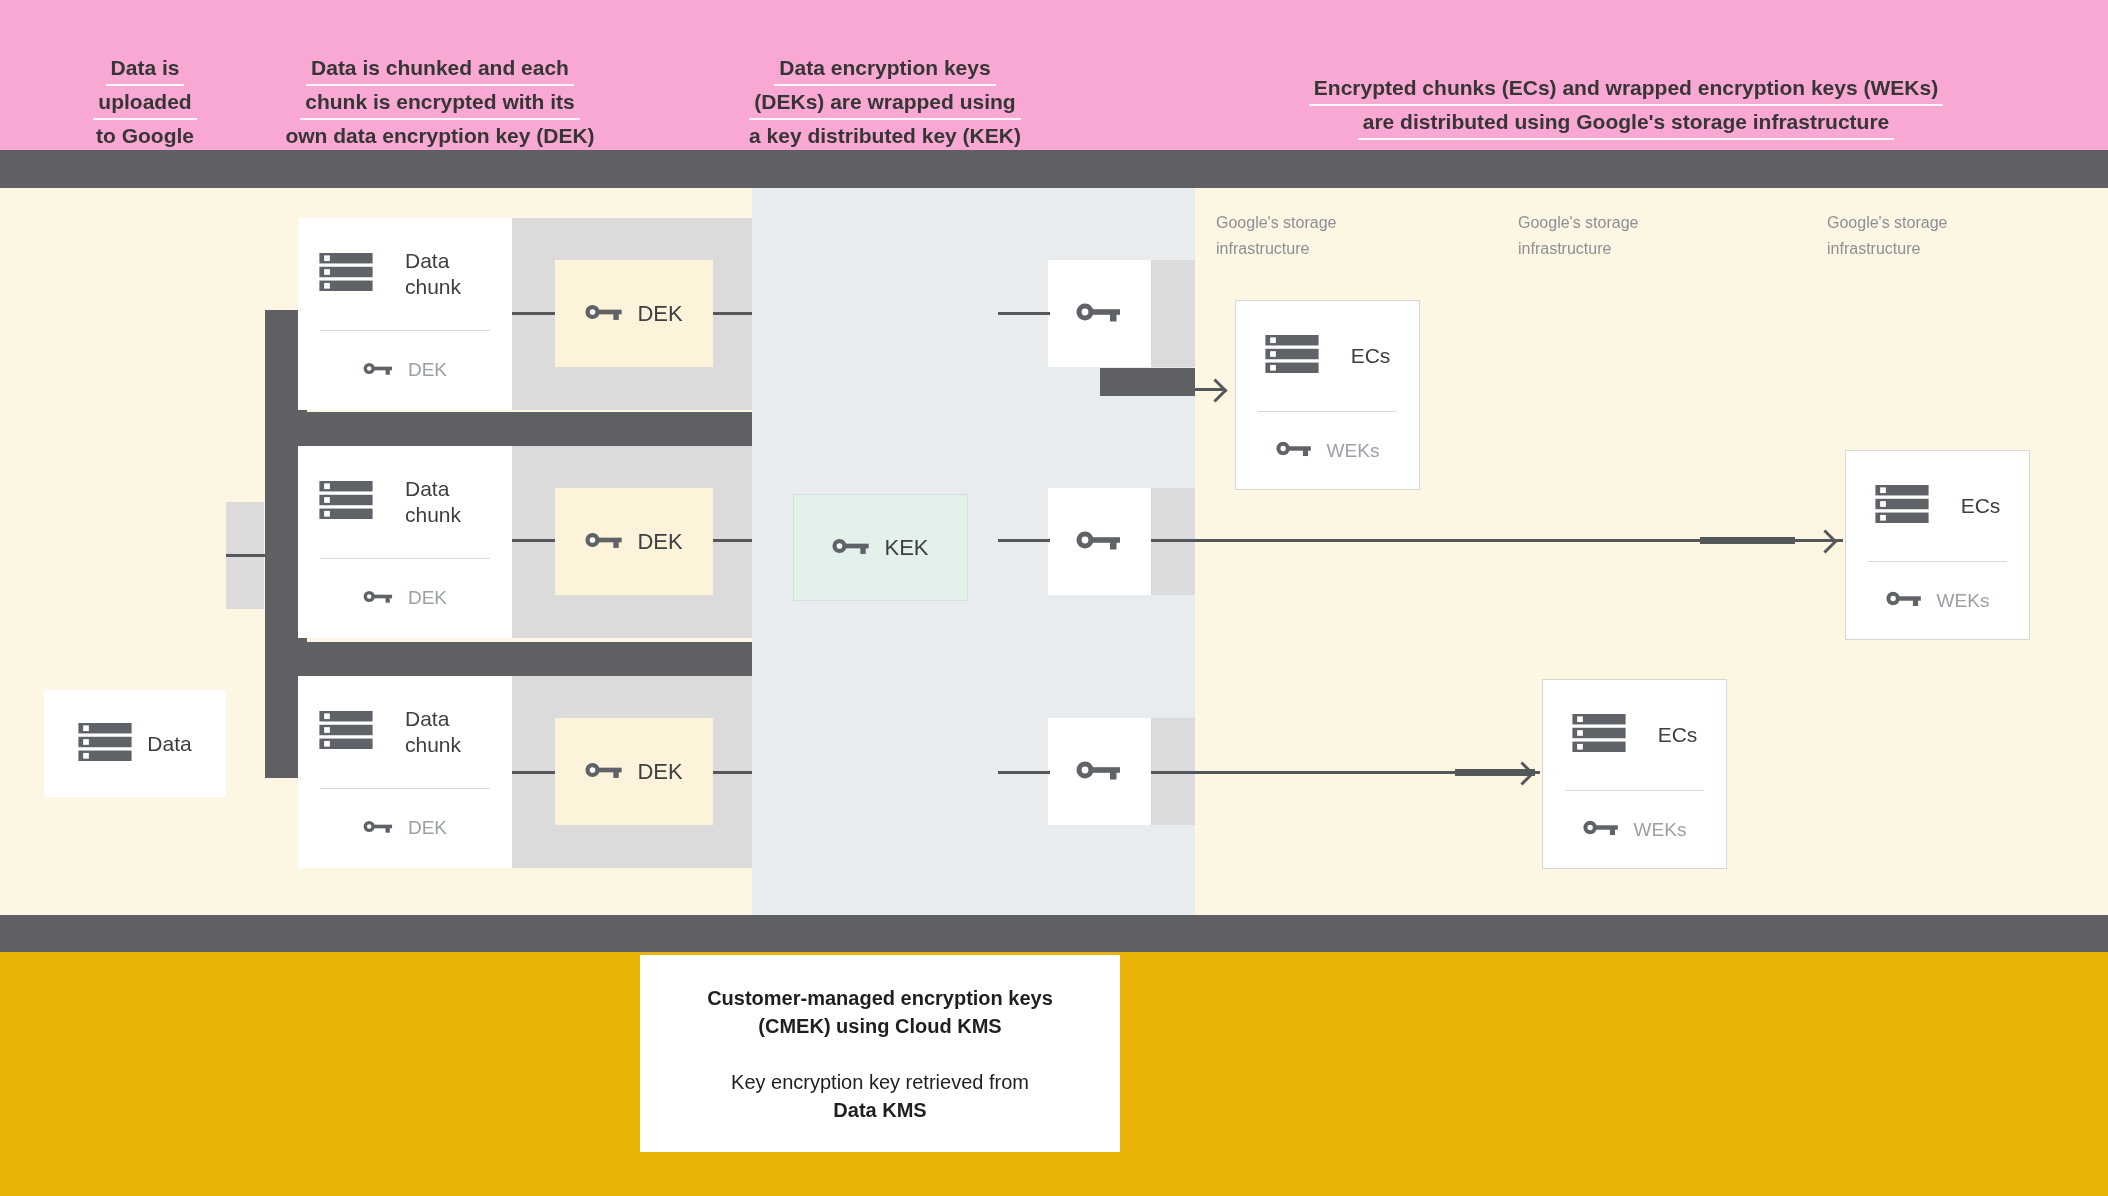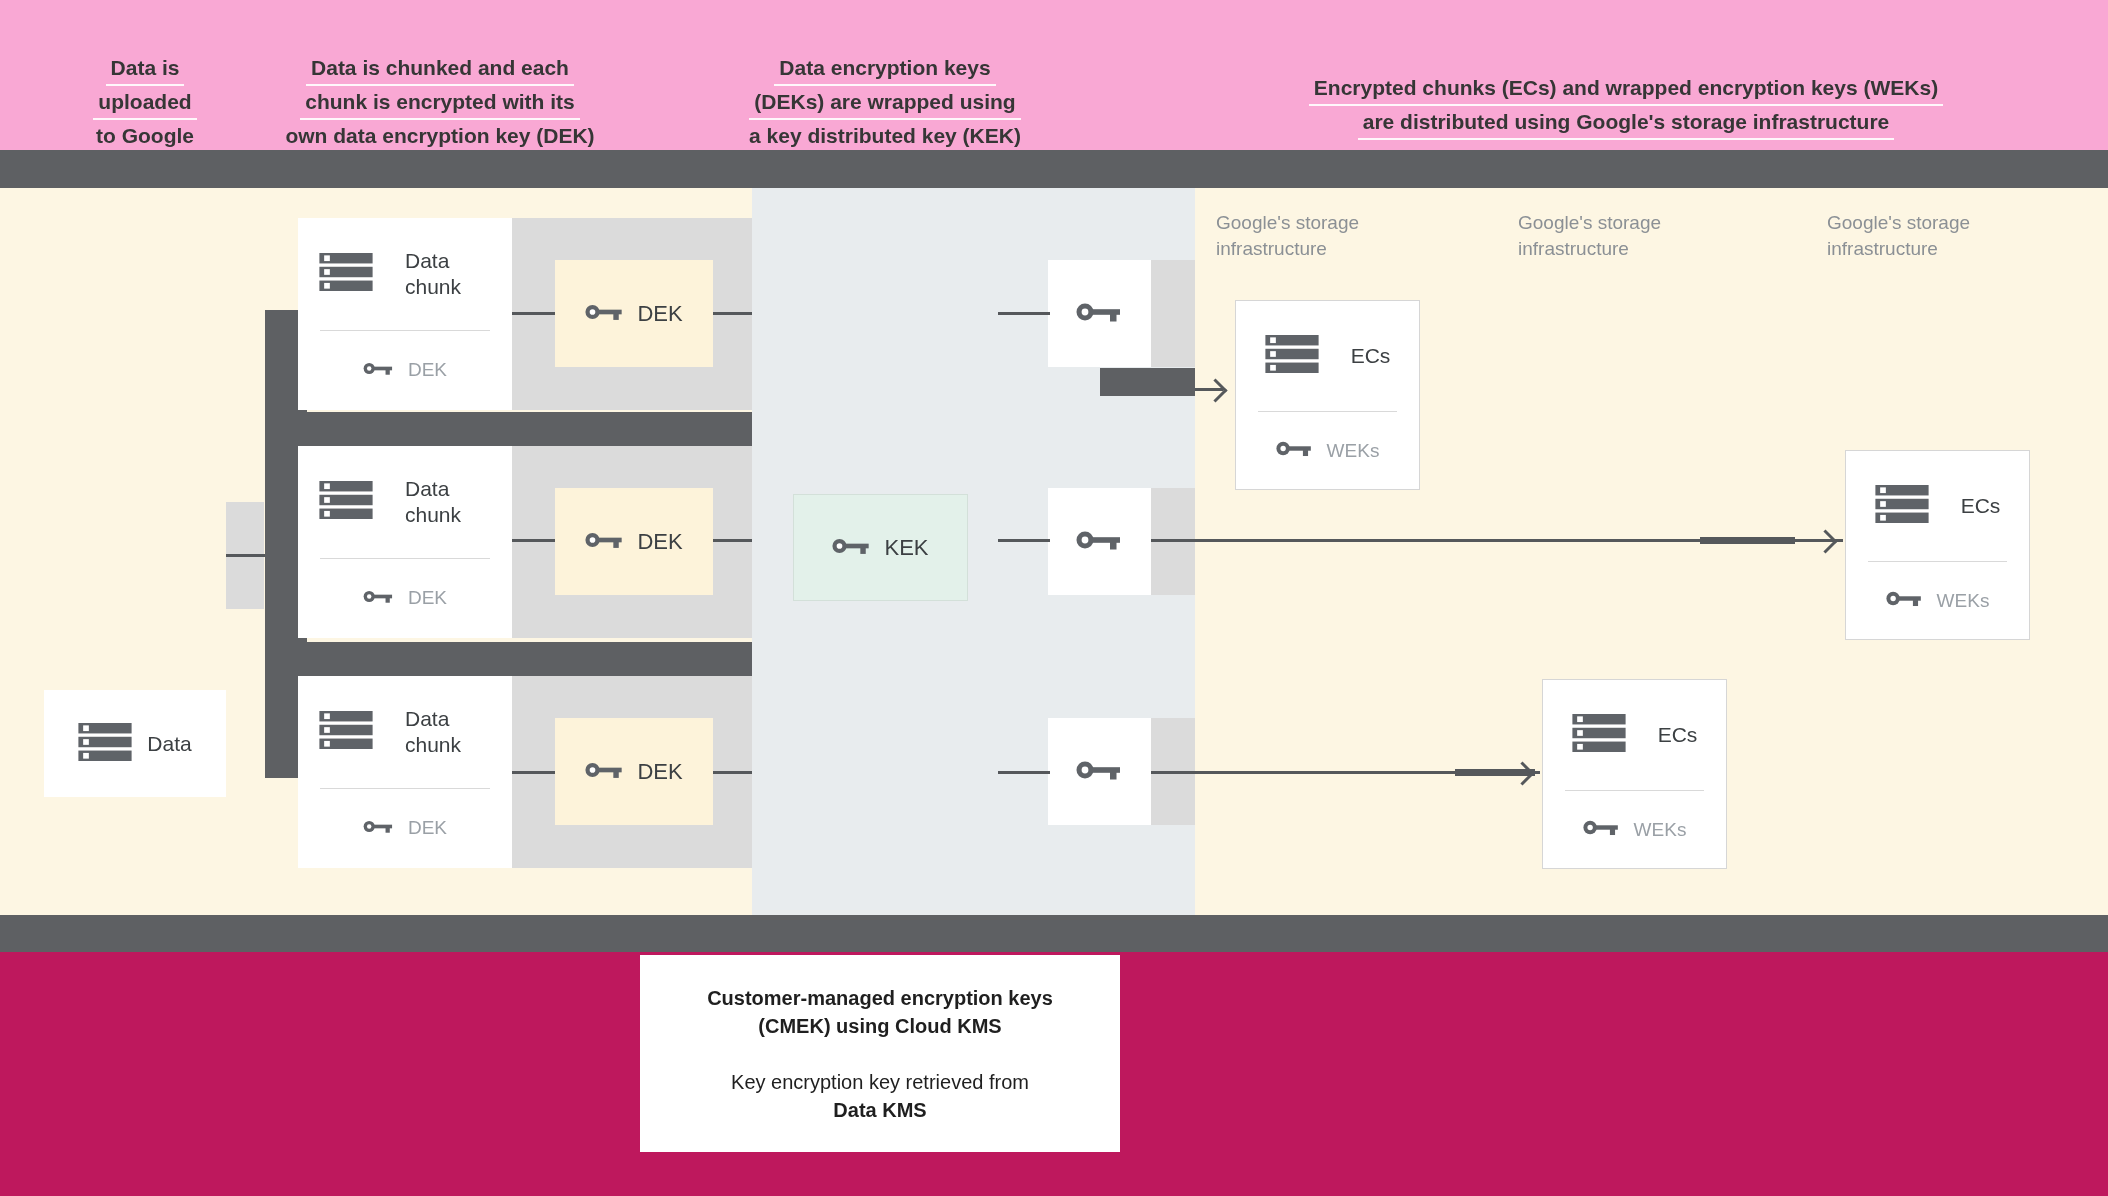--- a/index.html
+++ b/index.html
@@ -40,23 +40,23 @@
   .chunkcard .bot{height:78px;}
   .chunkcard .title{width:86px;}
   .eccard{width:185px;height:190px;border:1px solid #d6d6d6;box-sizing:border-box;}
   .eccard .top{height:110px;}
   .eccard .bot{height:77px;}
   .databox{left:44px;top:502px;width:182px;height:107px;display:flex;align-items:center;justify-content:center;gap:15px;}
   .keybox{width:103px;height:107px;background:#fff;display:flex;align-items:center;justify-content:center;position:absolute;}
   .dekbox{position:absolute;width:158px;height:107px;background:#fdf3da;display:flex;align-items:center;justify-content:center;gap:12px;}
   .kekbox{position:absolute;left:793px;top:306px;width:175px;height:107px;background:#e3f1ea;border:1px solid #d3e0d9;box-sizing:border-box;display:flex;align-items:center;justify-content:center;gap:12px;}
   .boxlabel{color:#3c4043;font-size:22px;}
-  .storagelabel{position:absolute;width:180px;color:#8b9095;font-size:19px;line-height:26px;}
+  .storagelabel{position:absolute;width:180px;color:#8b9095;font-size:16px;line-height:26px;}
   
-  .footer{position:absolute;left:0;top:952px;width:2108px;height:244px;background:#be185d;}
+  .footer{position:absolute;left:0;top:952px;width:2108px;height:244px;background:#eab308;}
   .captionbox{position:absolute;left:640px;top:3px;width:480px;height:197px;background:#fff;text-align:center;color:#1f1f1f;font-size:20px;line-height:28px;padding-top:29px;box-sizing:border-box;}
   .b{font-weight:bold;}
   .spacer{height:28px;}
 </style>
 </head>
 <body>
 
 <div id="stage">
 
   <div class="header">

